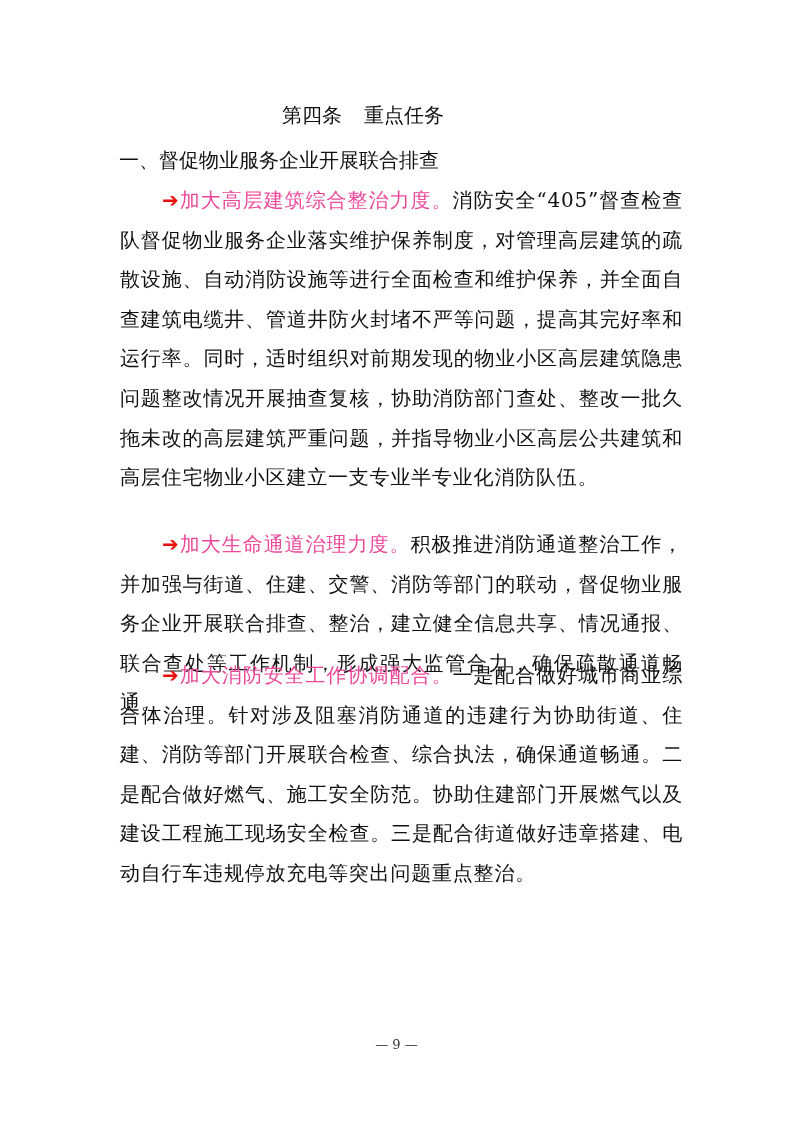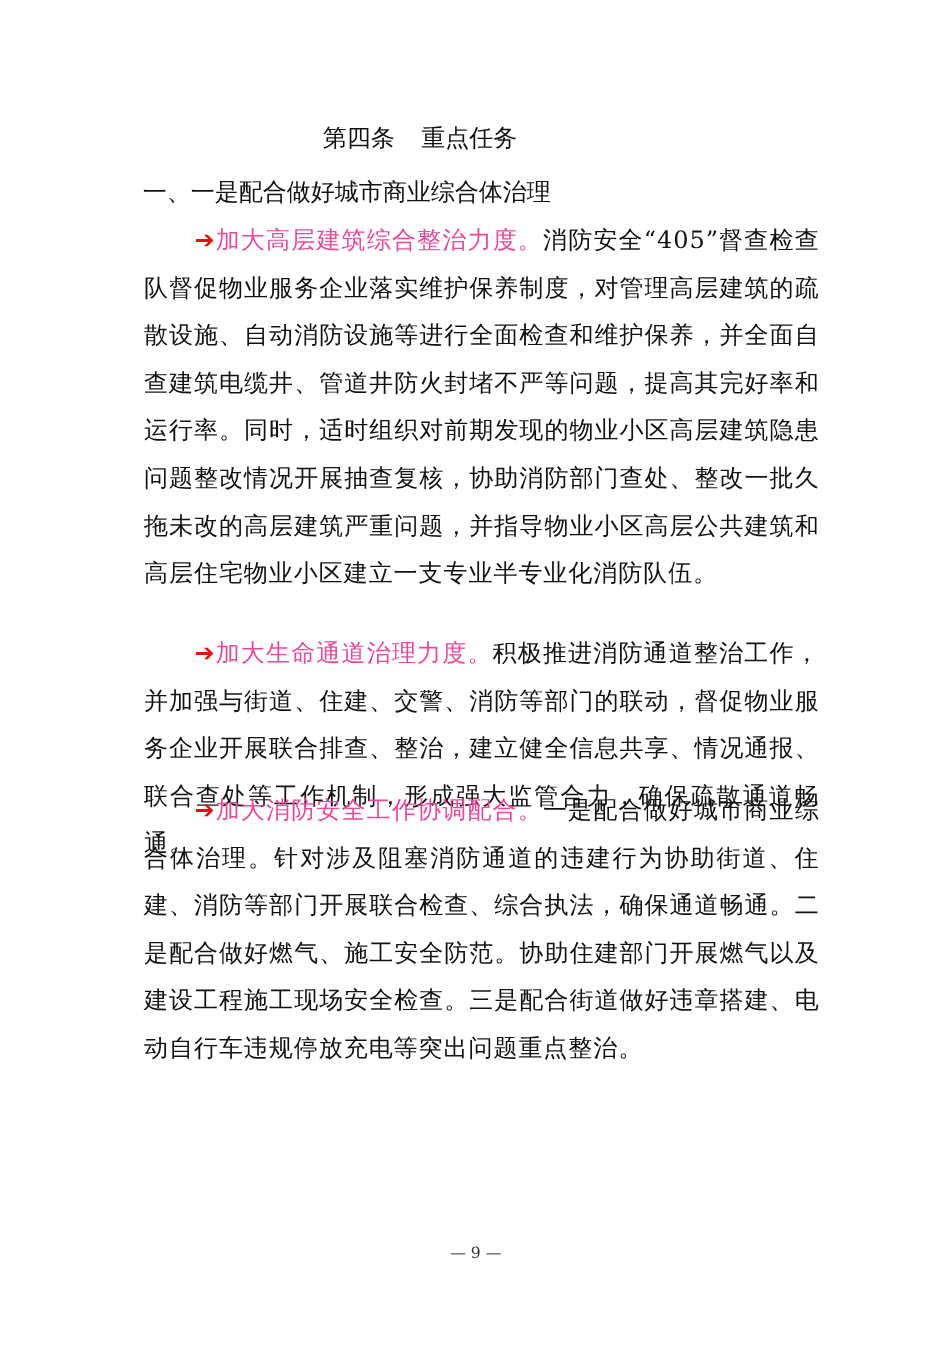--- a/index.html
+++ b/index.html
@@ -1,19 +1,19 @@
 <!DOCTYPE html>
 <html><head>
 <meta charset="utf-8">
 <style>
   html, body { margin: 0; padding: 0; background: #ffffff; }
   body { width: 793px; height: 1122px; position: relative; overflow: hidden;
          font-family: "DejaVu Serif", "Liberation Serif", serif; color: #111111; }
   .page { position: absolute; left: 0; top: 0; width: 793px; height: 1122px; }
-  .title { position: absolute; top: 101px; left: 0; width: 700px; text-align: center;
+  .title { position: absolute; top: 101px; left: 13px; width: 700px; text-align: center;
            font-family: "DejaVu Sans", "Liberation Sans", sans-serif; font-size: 20px; line-height: 28px; color: #111; }
   .title .gap { display: inline-block; width: 22px; }
   .heading { position: absolute; top: 146px; left: 119px; font-family: "DejaVu Sans", "Liberation Sans", sans-serif;
              font-size: 20px; line-height: 28px; color: #111; }
   .body { position: absolute; left: 120px; width: 563px; font-size: 20px; line-height: 39.6px;
           text-align: justify; text-justify: inter-character; letter-spacing: 0.8px; }
   .para { margin: 0; text-indent: 42px; }
   .hl { color: #ec4899; }
   .arrow { color: #e8110f; font-family: "DejaVu Sans", sans-serif; font-weight: bold; }
   .footer { position: absolute; top: 1037px; left: 0; width: 793px; text-align: center;
@@ -21,21 +21,21 @@
 </style>
 </head>
 <body>
 
 <div class="page">
 
   <div class="title">
     <span>第四条</span><span class="gap"></span><span>重点任务</span>
   </div>
 
-  <div class="heading">一、一是配合做好城市商业综合体治理</div>
+  <div class="heading">一、督促物业服务企业开展联合排查</div>
 
   <div class="body" style="top:181px;">
     <p class="para"><span class="arrow">➔</span><span class="hl">加大高层建筑综合整治力度。</span><span>消防安全“405”督查检查队督促物业服务企业落实维护保养制度，对管理高层建筑的疏散设施、自动消防设施等进行全面检查和维护保养，并全面自查建筑电缆井、管道井防火封堵不严等问题，提高其完好率和运行率。同时，适时组织对前期发现的物业小区高层建筑隐患问题整改情况开展抽查复核，协助消防部门查处、整改一批久拖未改的高层建筑严重问题，并指导物业小区高层公共建筑和高层住宅物业小区建立一支专业半专业化消防队伍。</span></p>
   </div>
 
   <div class="body" style="top:525px;">
     <p class="para"><span class="arrow">➔</span><span class="hl">加大生命通道治理力度。</span><span>积极推进消防通道整治工作，并加强与街道、住建、交警、消防等部门的联动，督促物业服务企业开展联合排查、整治，建立健全信息共享、情况通报、联合查处等工作机制，形成强大监管合力，确保疏散通道畅通。</span></p>
   </div>
 
   <div class="body" style="top:656px;">

